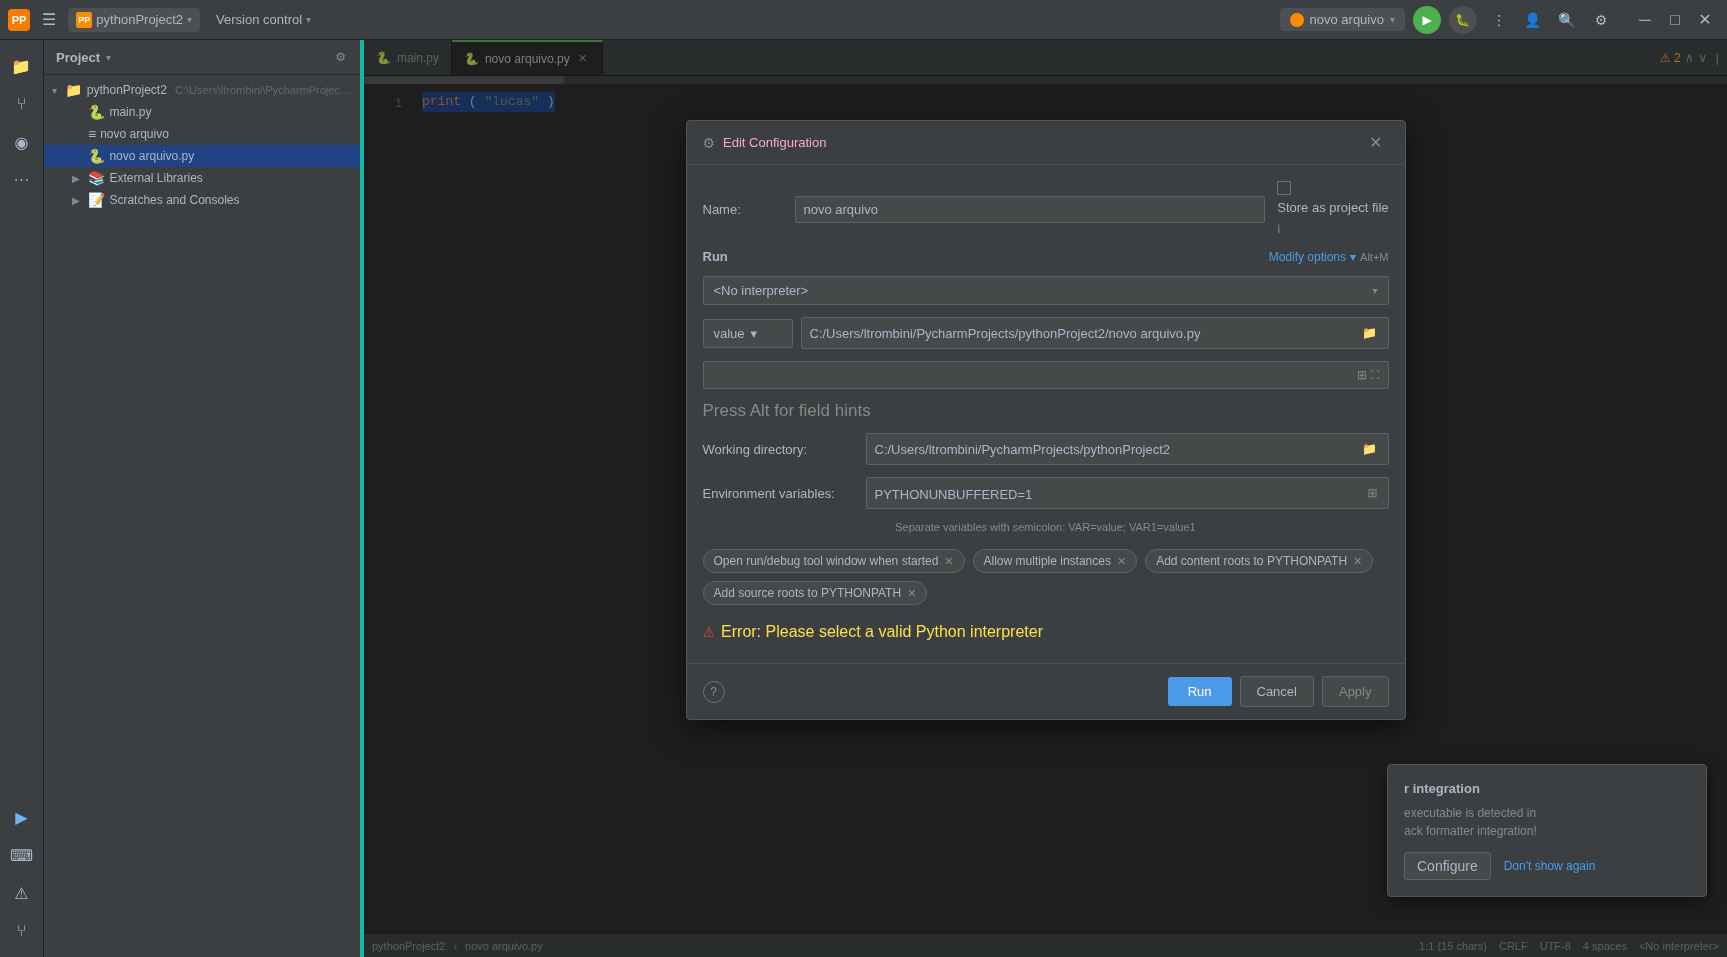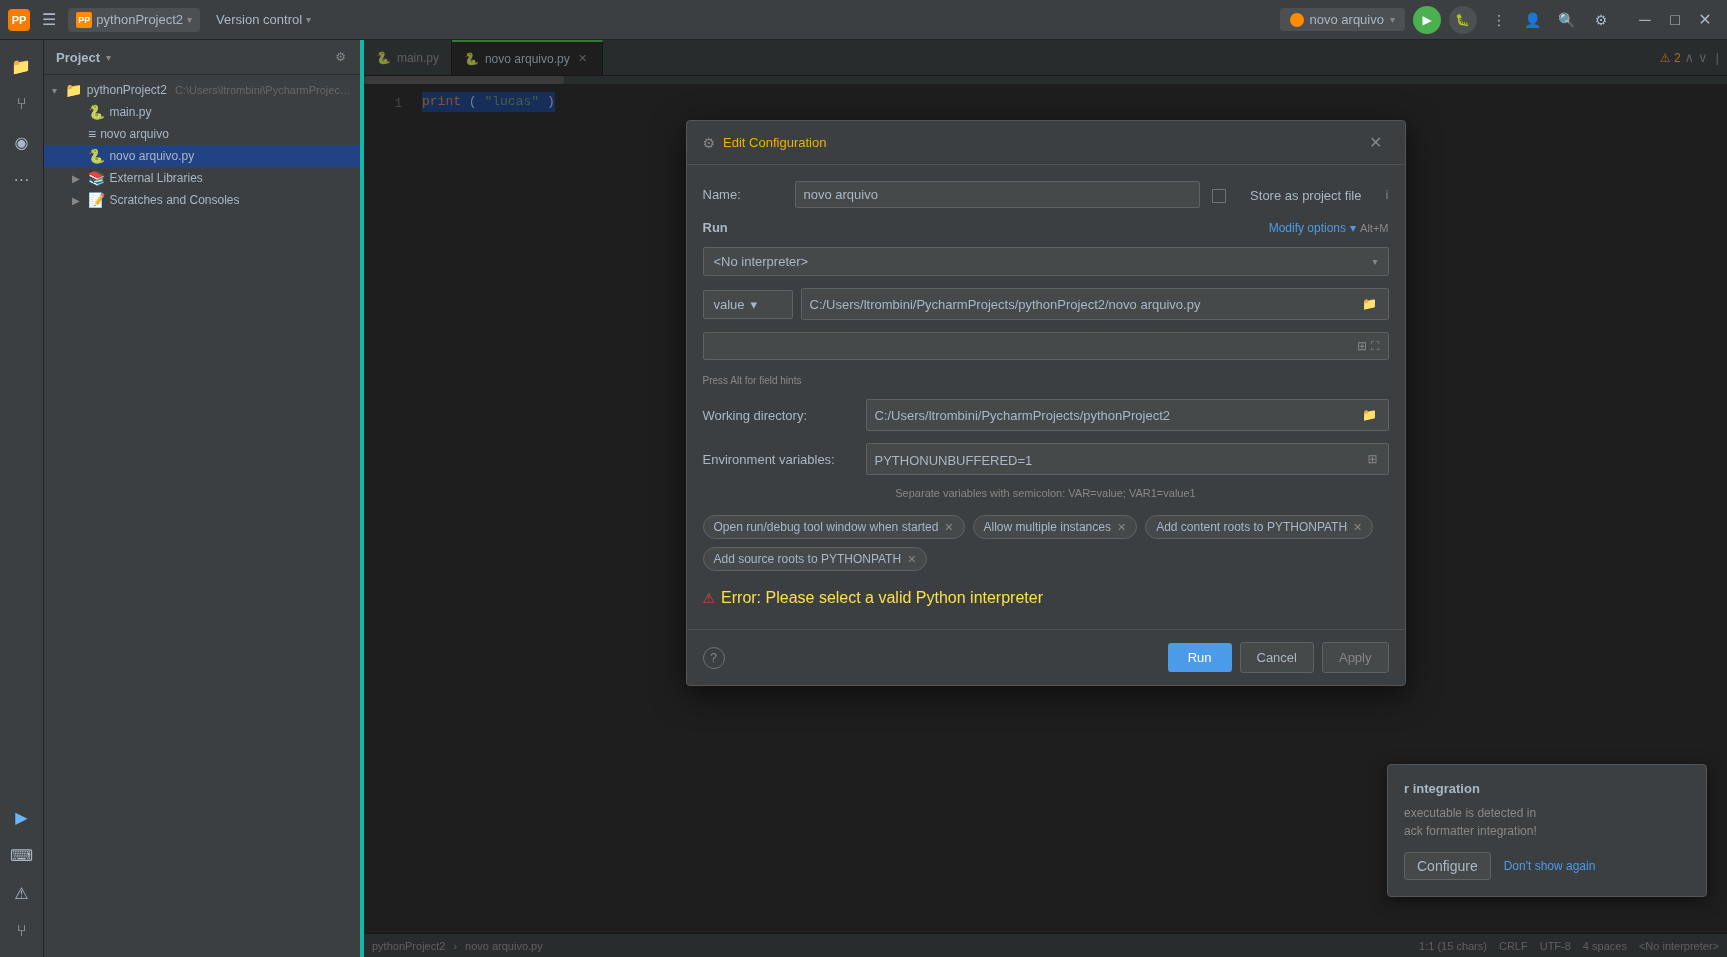--- a/index.html
+++ b/index.html
@@ -281,21 +281,21 @@
     }
 
     .dialog-title-bar {
       display: flex;
       align-items: center;
       padding: 10px 16px;
       border-bottom: 1px solid #4c5052;
       gap: 8px;
     }
     .dialog-title-icon { color: #888; font-size: 14px; }
-    .dialog-title-text { color: #eab308; font-size: 13px; font-weight: 500; }
+    .dialog-title-text { color: #f9a8d4; font-size: 13px; font-weight: 500; }
     .dialog-title-spacer { flex: 1; }
     .dialog-close-btn { color: #888; cursor: pointer; font-size: 16px; padding: 2px 6px; }
 
     .dialog-body { padding: 16px; display: flex; flex-direction: column; gap: 12px; }
 
     .dialog-name-row {
       display: flex;
       align-items: center;
       gap: 12px;
     }
@@ -306,23 +306,24 @@
       border: 1px solid #5d6365;
       border-radius: 2px;
       color: #a9b7c6;
       padding: 5px 8px;
       font-size: 13px;
       outline: none;
     }
 
     .dialog-checkbox-area {
       display: flex;
-      align-items: flex-end;
-      gap: 24px;
+      align-items: flex-start;
+      gap: 5px;
       margin-left: auto;
+      flex-direction: column;
     }
     .dialog-checkbox {
       width: 14px; height: 14px;
       border: 1px solid #6c7274;
       background: #3c3f41;
       cursor: pointer;
     }
     .store-label { color: #a9b7c6; font-size: 13px; }
     .store-help-icon { color: #888; font-size: 12px; cursor: pointer; }
 
@@ -393,21 +394,21 @@
       border: 1px solid #5d6365;
       border-radius: 2px;
       padding: 6px 8px;
       display: flex;
       align-items: center;
       justify-content: flex-end;
       gap: 4px;
     }
     .params-btn { color: #888; font-size: 12px; cursor: pointer; }
 
-    .hint-text { color: #888; font-size: 10px; }
+    .hint-text { color: #888; font-size: 17px; }
 
     .dialog-label-row {
       display: flex;
       align-items: center;
       gap: 8px;
     }
     .dialog-label-fixed { color: #a9b7c6; font-size: 13px; min-width: 155px; }
 
     .env-input {
       flex: 1;

